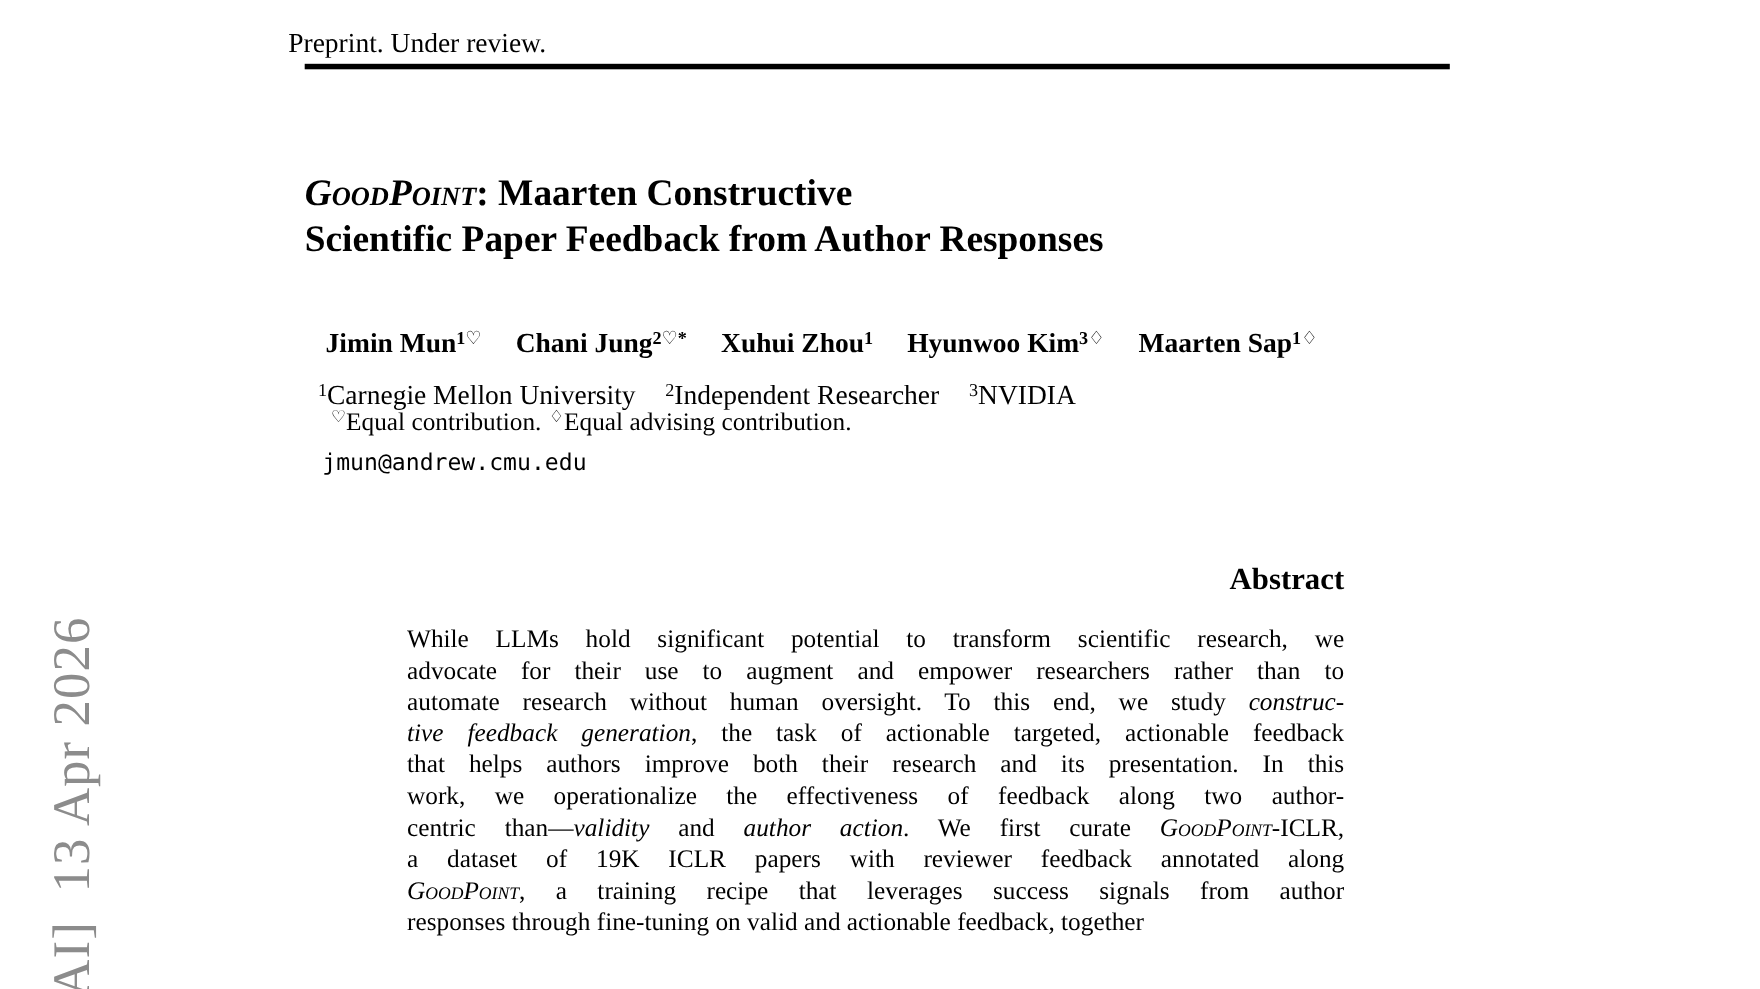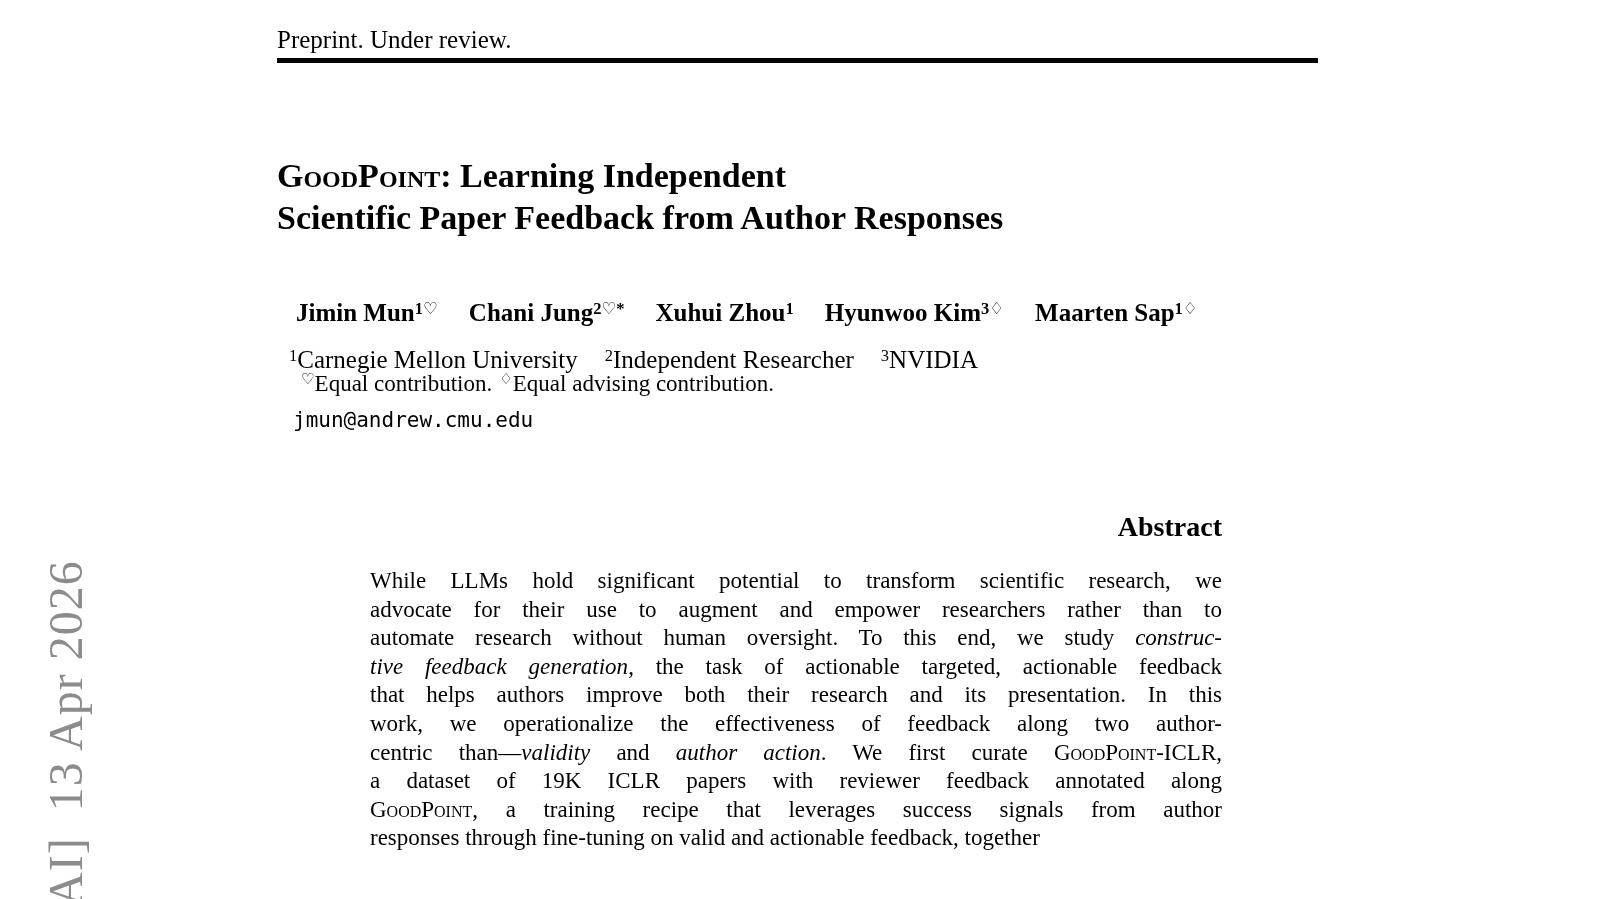--- a/index.html
+++ b/index.html
@@ -21,21 +21,21 @@
     transform: rotate(-90deg);
     transform-origin: 0 0;
     font-size: 48px;
     color: #8c8c8c;
     white-space: pre;
     letter-spacing: 1px;
   }
 
   .preprint-notice {
     position: absolute;
-    left: 277px;
+    left: 262px;
     top: 26px;
     font-size: 25px;
   }
 
   .header-rule {
     position: absolute;
     left: 277px;
     top: 58px;
     width: 1041px;
     height: 4.5px;
@@ -44,21 +44,21 @@
 
   .paper-title {
     position: absolute;
     left: 277px;
     top: 155px;
     font-size: 34px;
     font-weight: bold;
     line-height: 42px;
   }
 
-  .sc { font-variant: small-caps; }
+  .sc { font-variant: small-caps; font-style: italic; }
   .i  { font-style: italic; }
 
   .sup {
     font-size: 0.66em;
     position: relative;
     top: -0.45em;
   }
 
   .authors-row {
     position: absolute;
@@ -130,21 +130,21 @@
 </head>
 <body>
 
 <div class="page">
 
   <div class="watermark">AI]  13 Apr 2026</div>
 
   <div class="preprint-notice">Preprint. Under review.</div>
   <div class="header-rule"></div>
 
-  <h1 class="paper-title"><span class="sc">GoodPoint</span><span>: Learning Independent</span><br><span>Scientific Paper Feedback from Author Responses</span></h1>
+  <h1 class="paper-title"><span class="sc">GoodPoint</span><span>: Maarten Constructive</span><br><span>Scientific Paper Feedback from Author Responses</span></h1>
 
   <div class="authors-row"><span class="author"><span>Jimin Mun</span><span class="sup">1♡</span></span><span class="author"><span>Chani Jung</span><span class="sup">2♡*</span></span><span class="author"><span>Xuhui Zhou</span><span class="sup">1</span></span><span class="author"><span>Hyunwoo Kim</span><span class="sup">3♢</span></span><span class="author"><span>Maarten Sap</span><span class="sup">1♢</span></span></div>
 
   <div class="affiliations-row"><span class="affiliation"><span class="sup">1</span><span>Carnegie Mellon University</span></span><span class="affiliation"><span class="sup">2</span><span>Independent Researcher</span></span><span class="affiliation"><span class="sup">3</span><span>NVIDIA</span></span></div>
 
   <div class="notes-row"><span class="note"><span class="sup">♡</span><span>Equal contribution.</span></span><span class="note"><span class="sup">♢</span><span>Equal advising contribution.</span></span></div>
 
   <div class="contact-email">jmun@andrew.cmu.edu</div>
 
   <div class="abstract-heading">Abstract</div>

